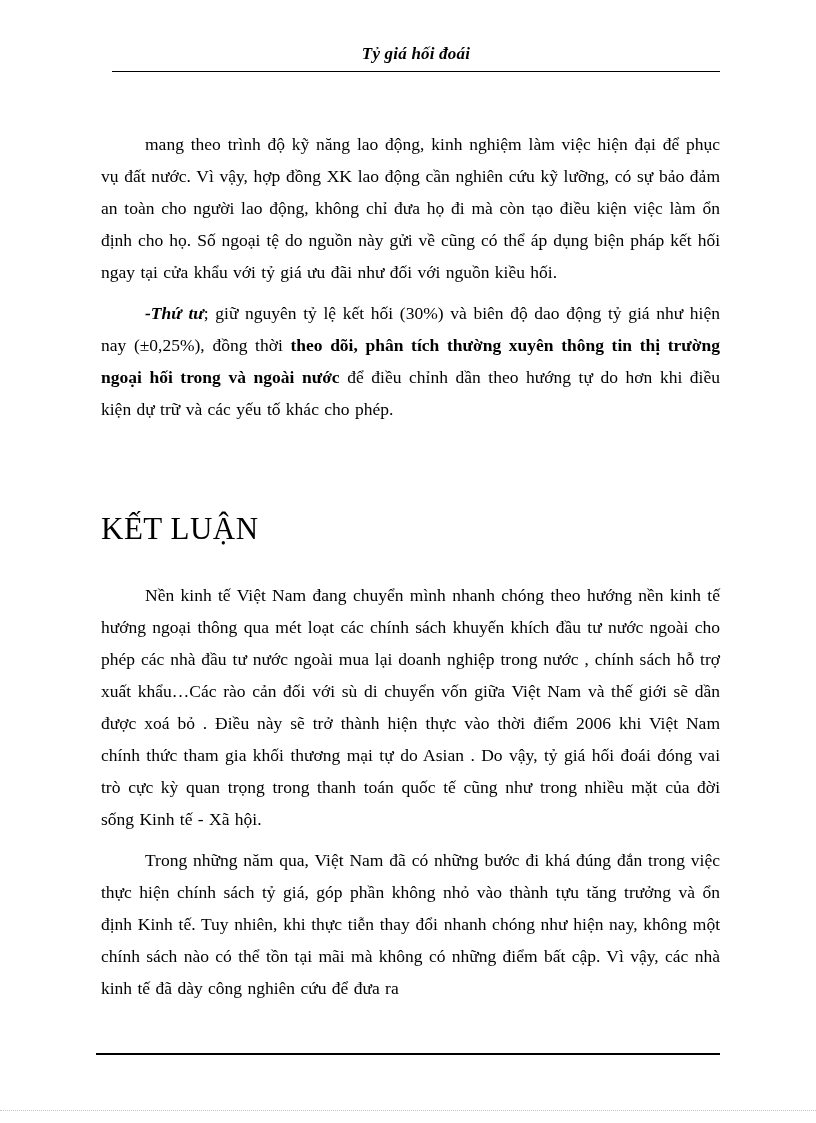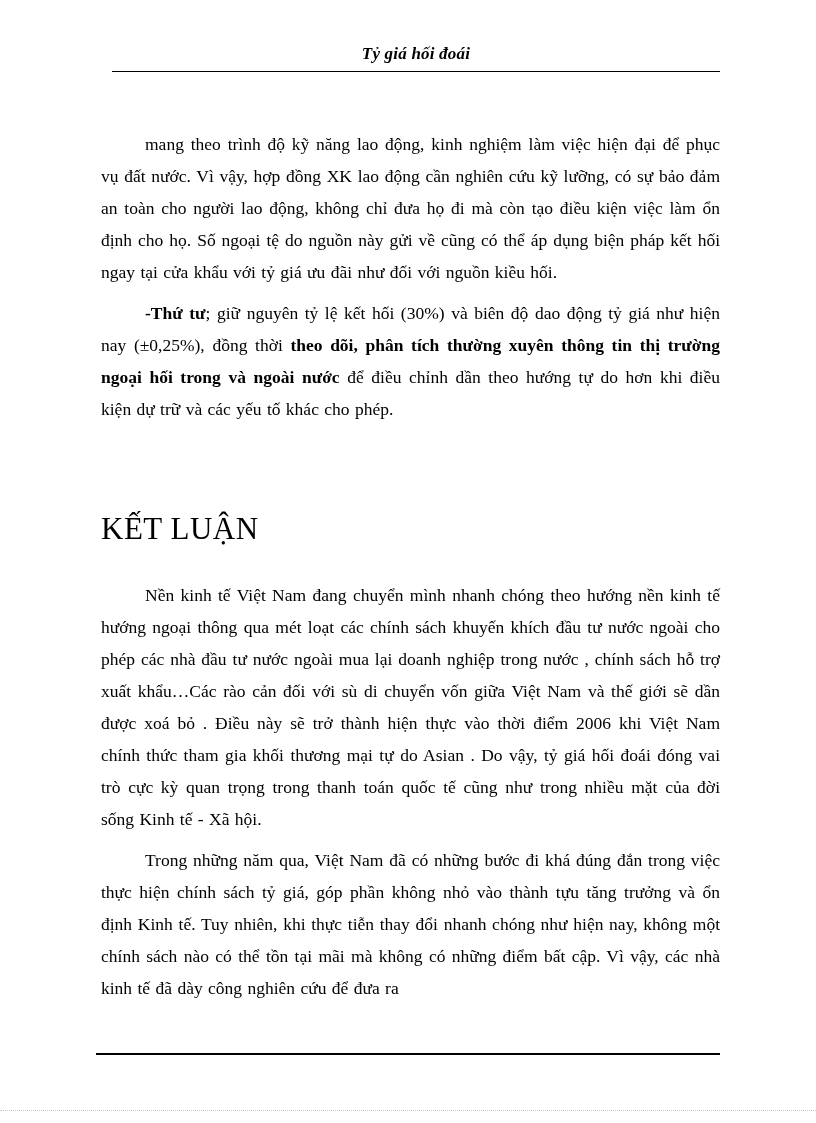--- a/index.html
+++ b/index.html
@@ -41,21 +41,21 @@
   }
   .doc-paragraph {
     margin: 0 0 9px 0;
     font-size: 17.5px;
     line-height: 32px;
     text-indent: 44px;
     text-align: justify;
     word-spacing: 1px;
   }
   .run-bold { font-weight: bold; }
-  .run-bold-italic { font-weight: bold; }
+  .run-bold-italic { font-weight: bold; font-style: italic; }
   .doc-heading {
     margin: 86px 0 32px 0;
     text-indent: 0;
     font-size: 31px;
     font-weight: normal;
     letter-spacing: 0.5px;
   }
   .footer-rule {
     position: absolute;
     left: 96px;

